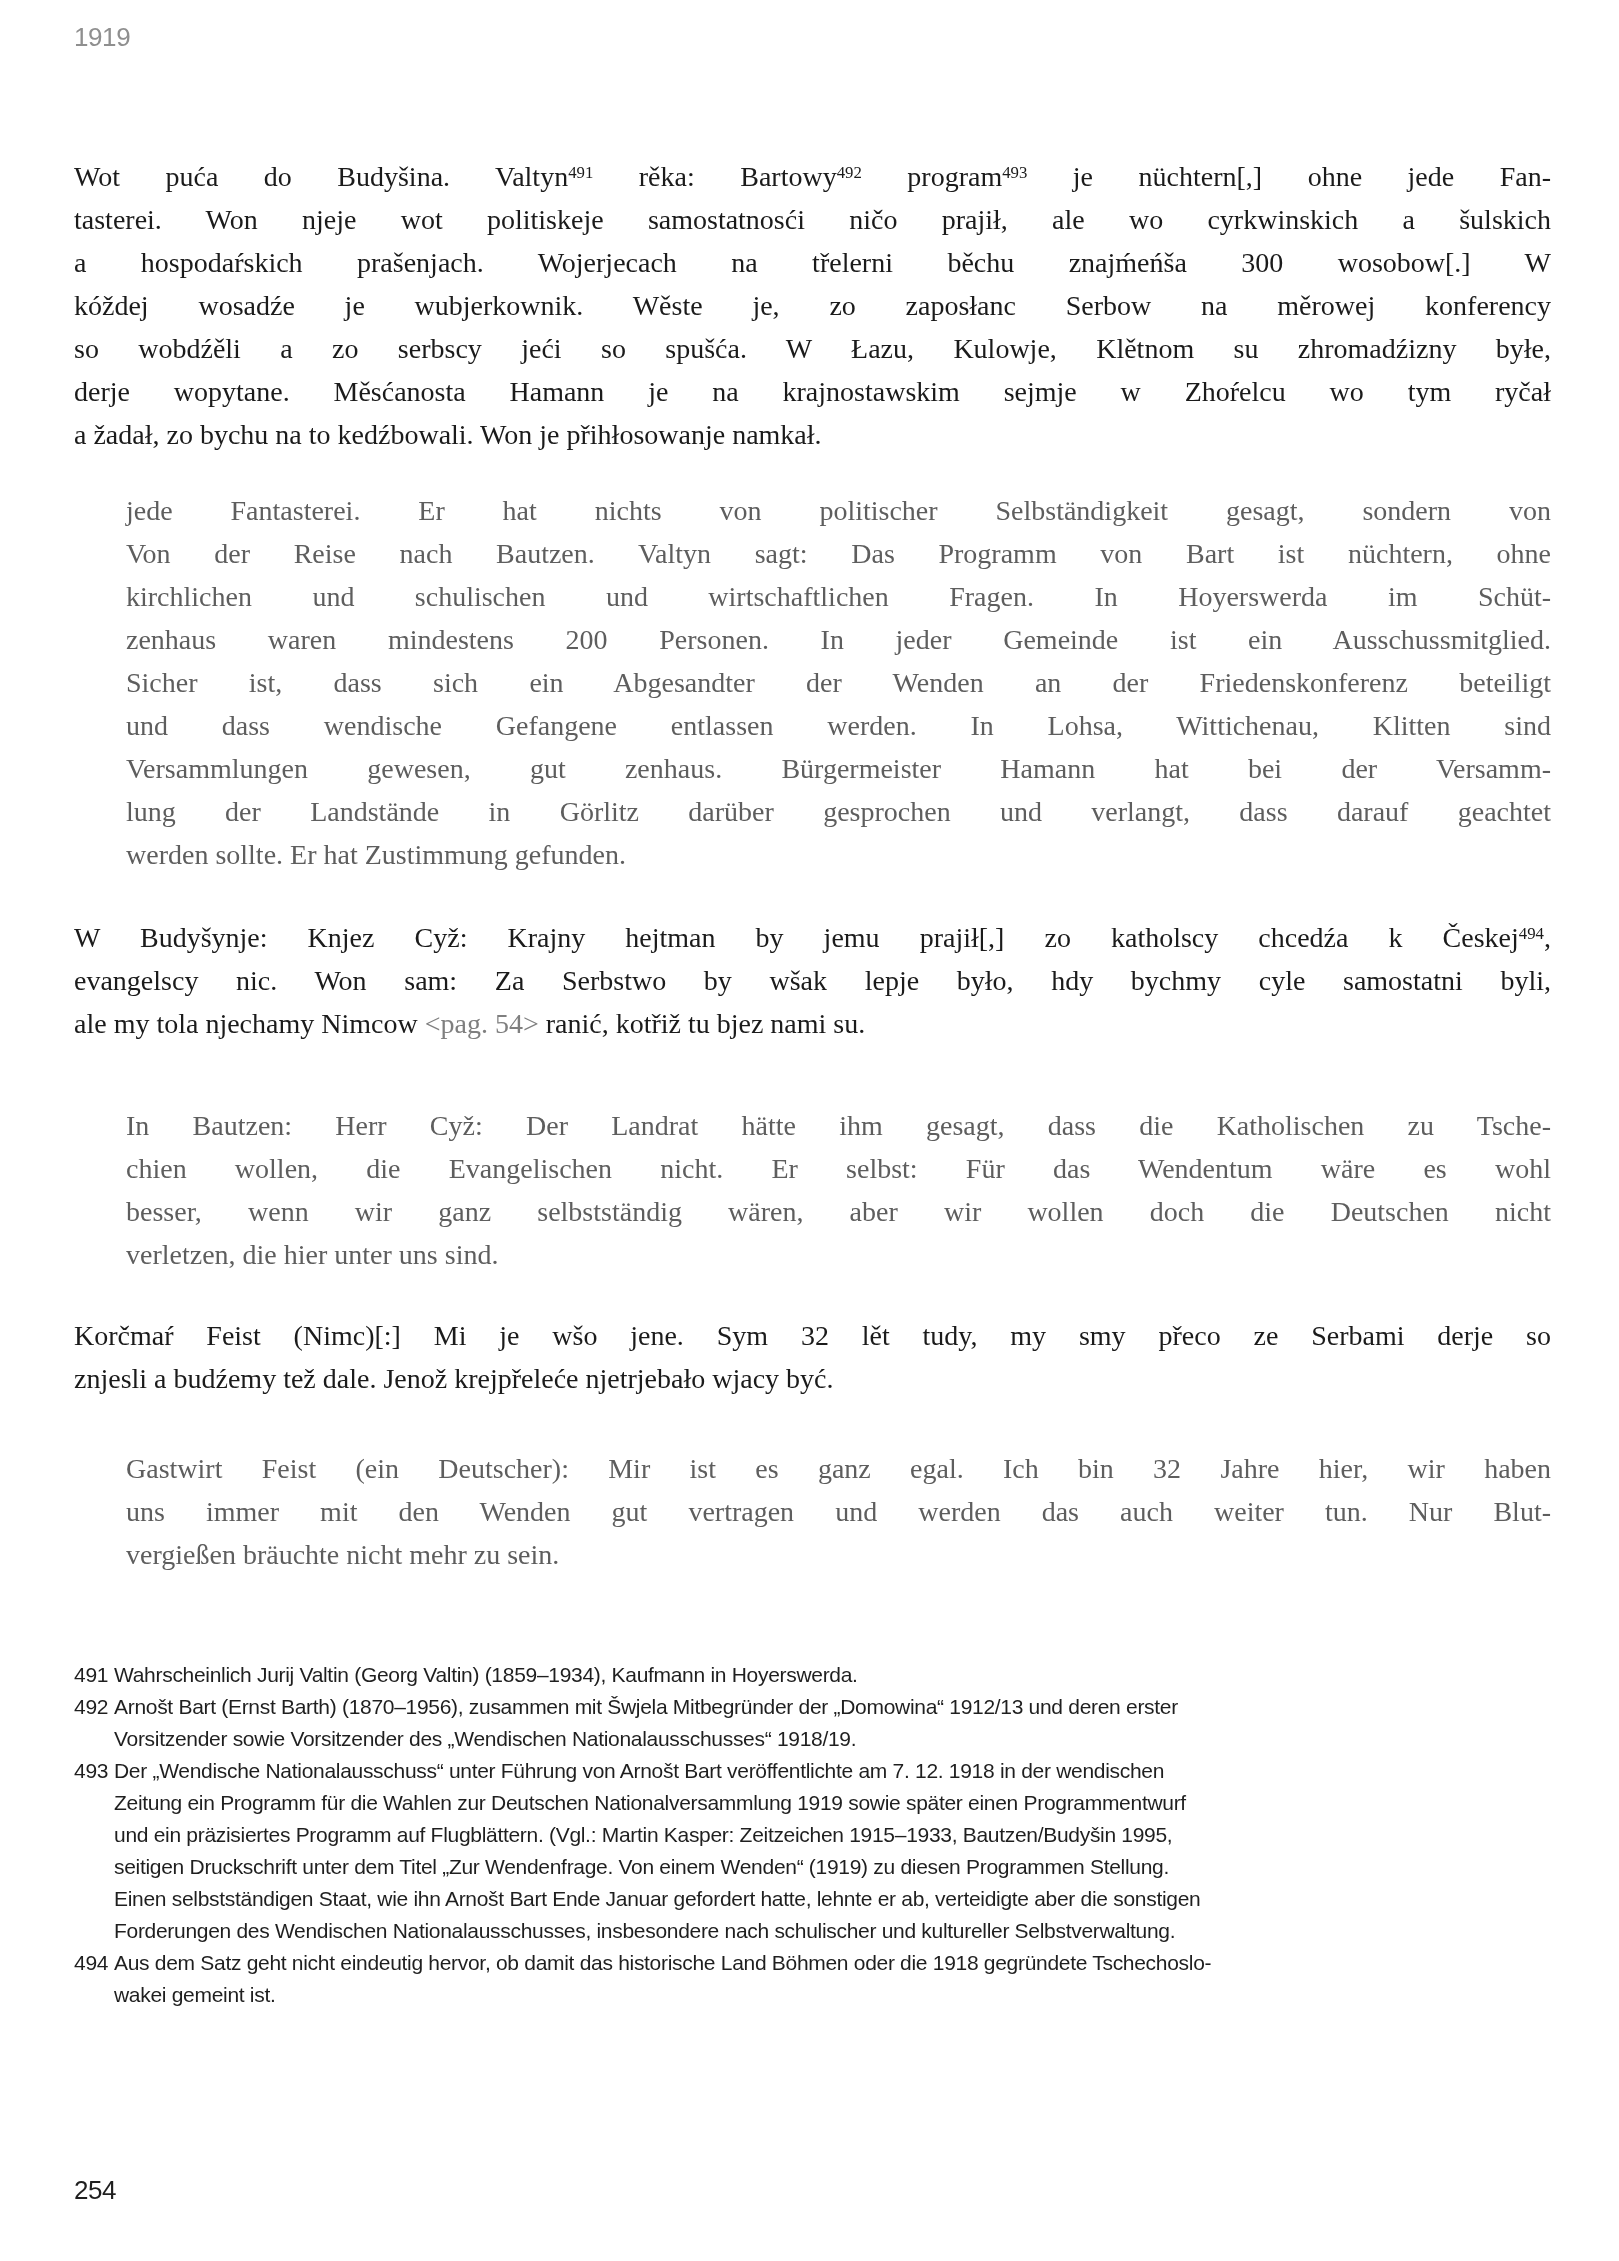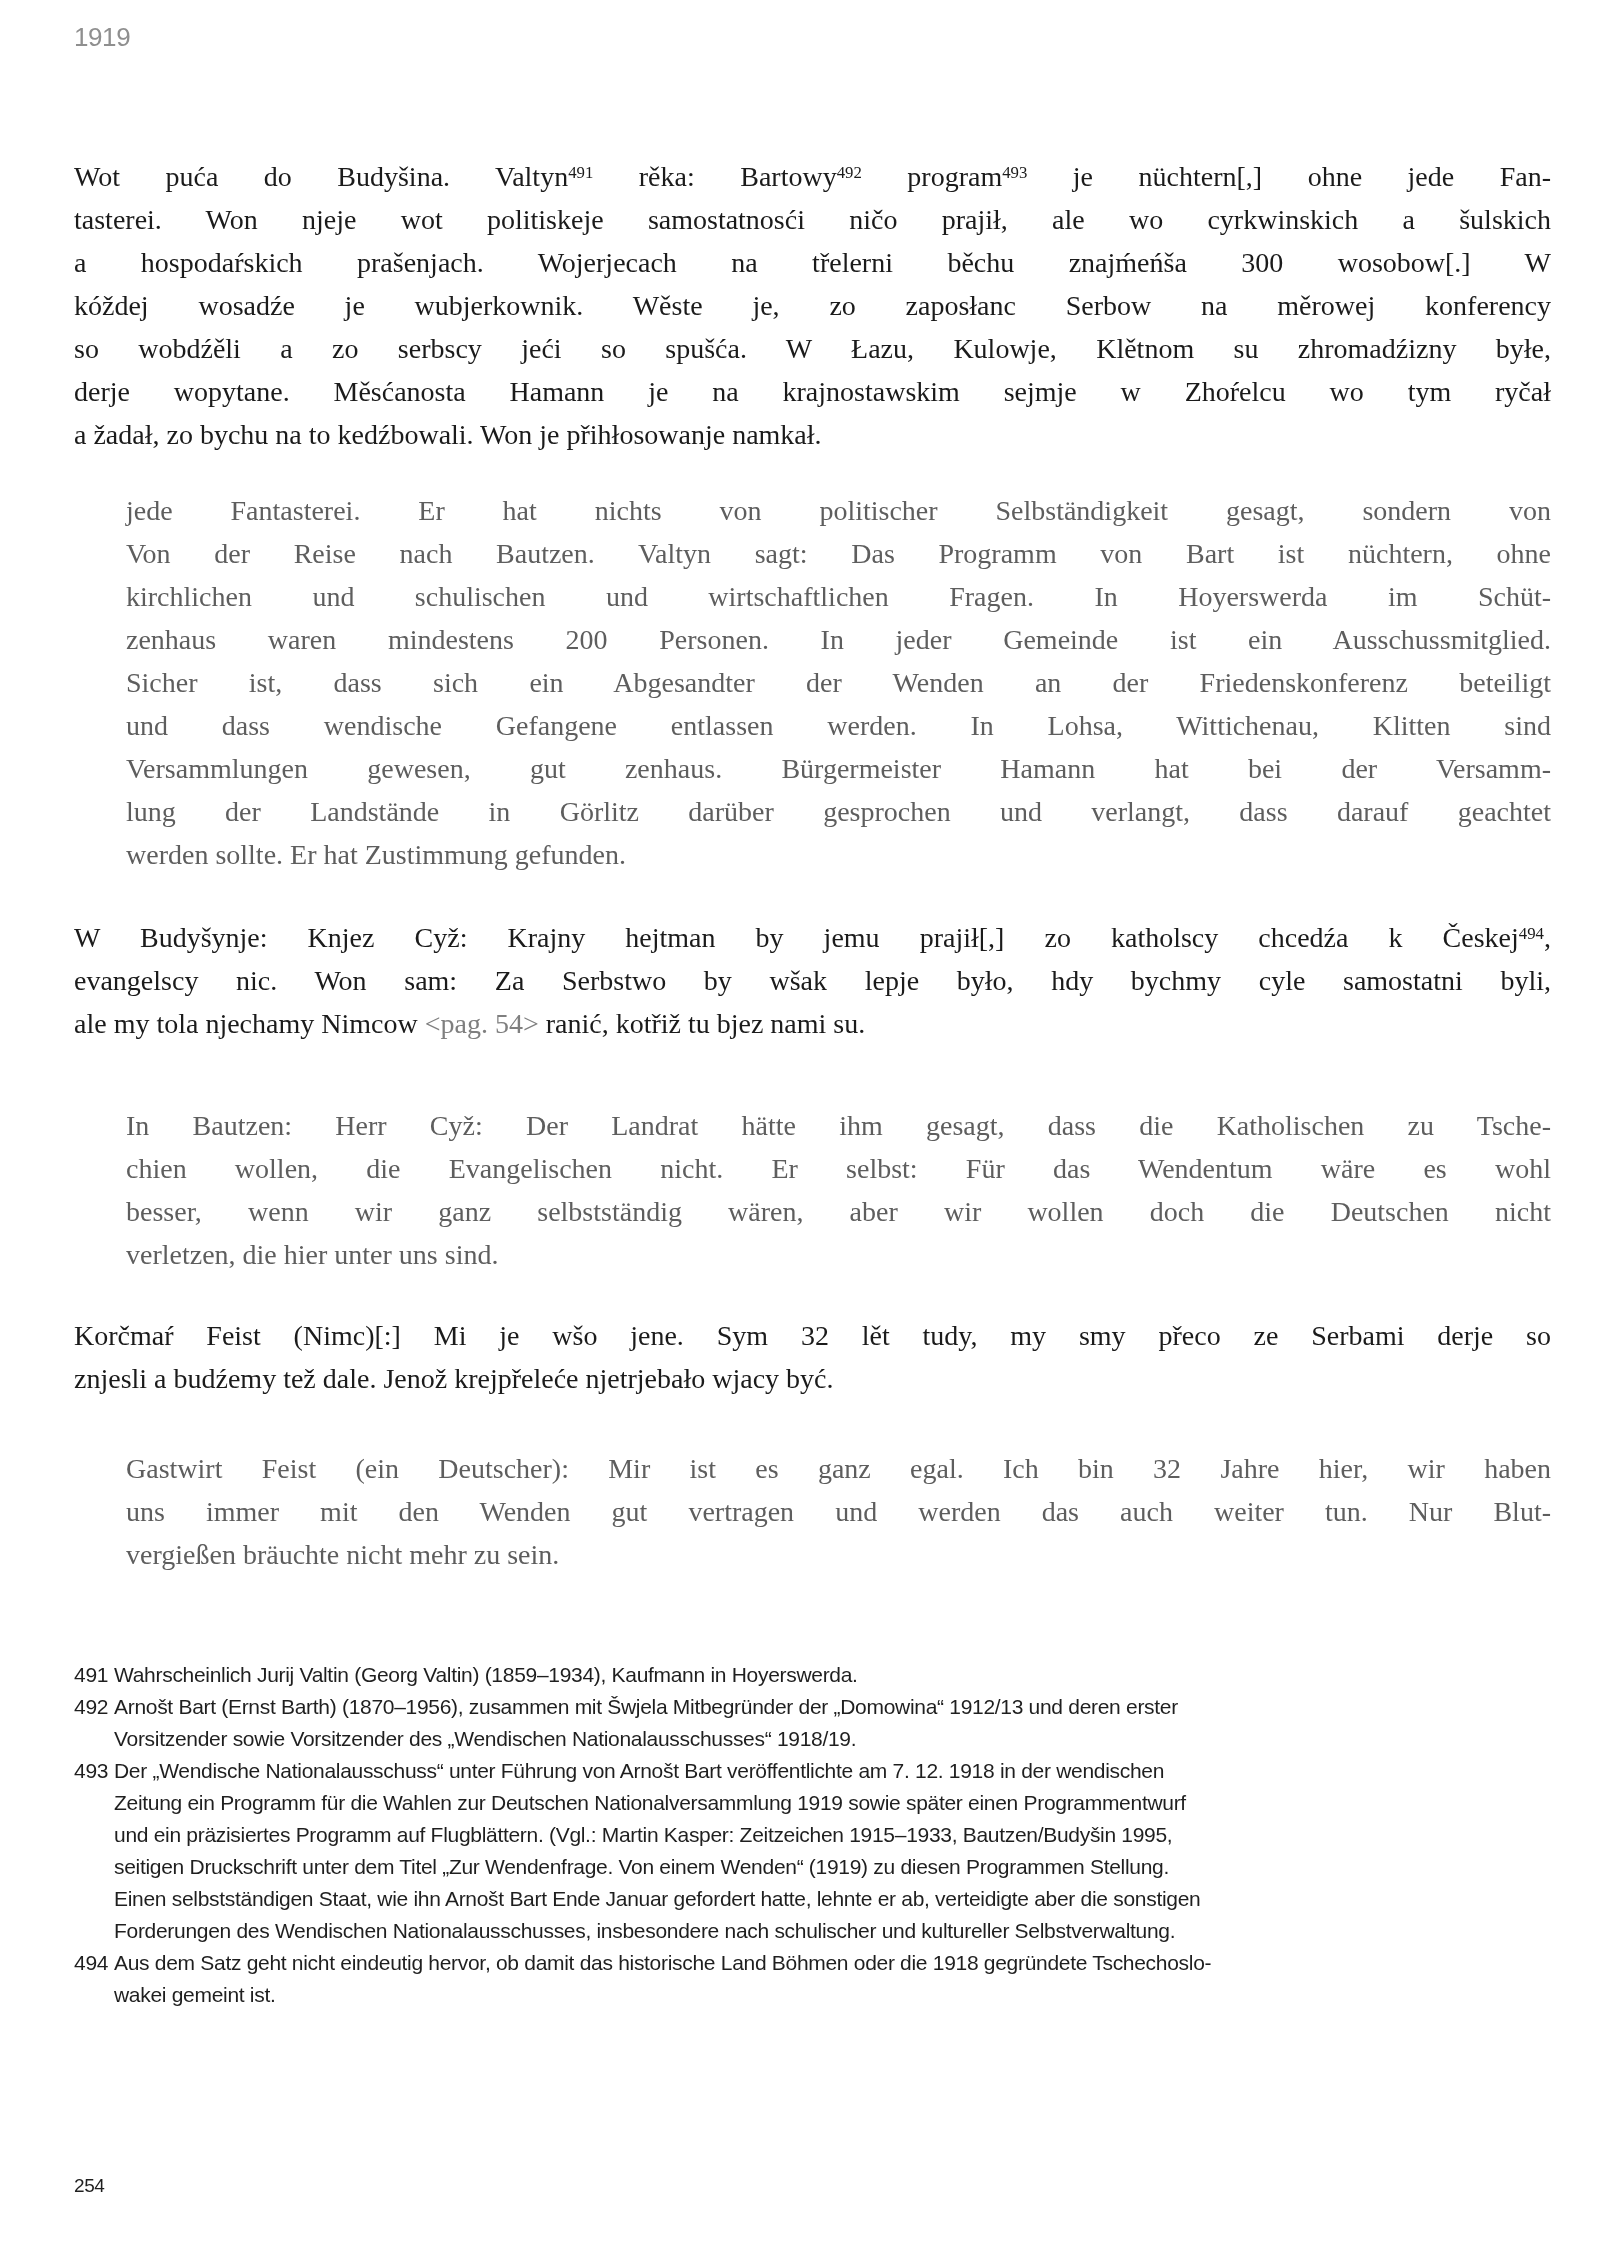--- a/index.html
+++ b/index.html
@@ -78,21 +78,21 @@
   }
   .fn-num{
     position:absolute;
     left:0; top:0;
   }
   .fn-line{ display:block; text-align:left; }
   .page-number{
     position:absolute;
     left:74px; top:2175px;
     font-family:"Liberation Sans", sans-serif;
-    font-size:19px;
+    font-size:26px;
     letter-spacing:-0.4px;
     color:var(--footnote-text);
   }
 </style>
 </head>
 <body>
 
 <div class="page">
 
   <div class="running-head">1919</div>

